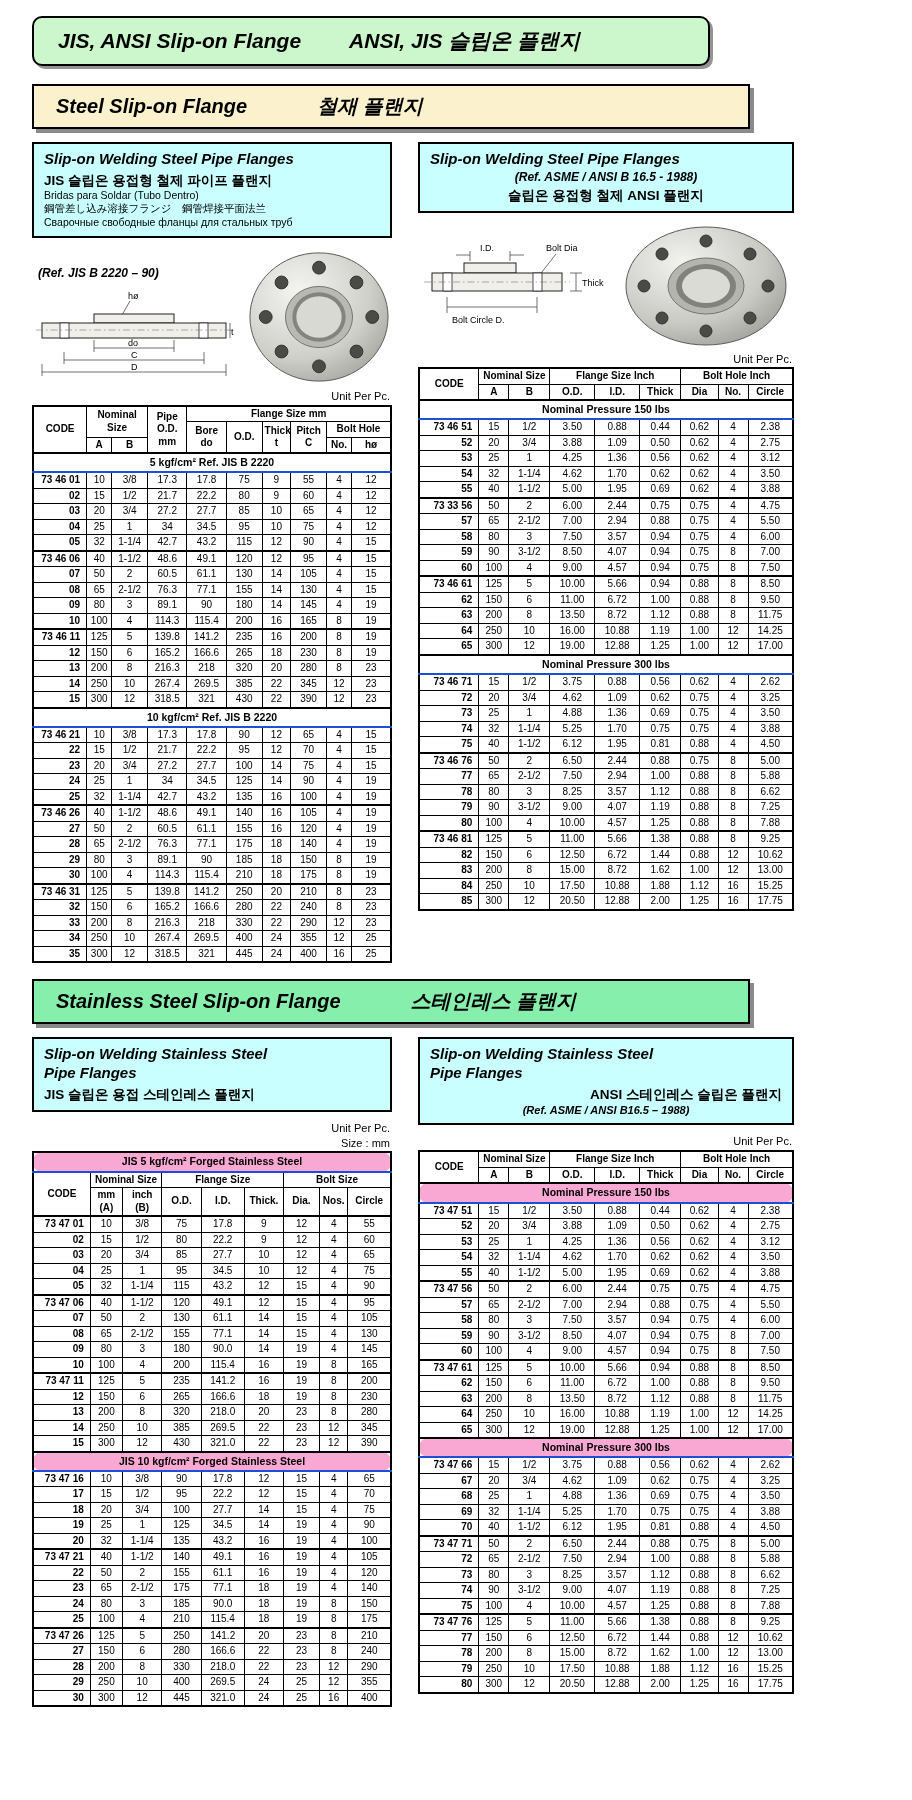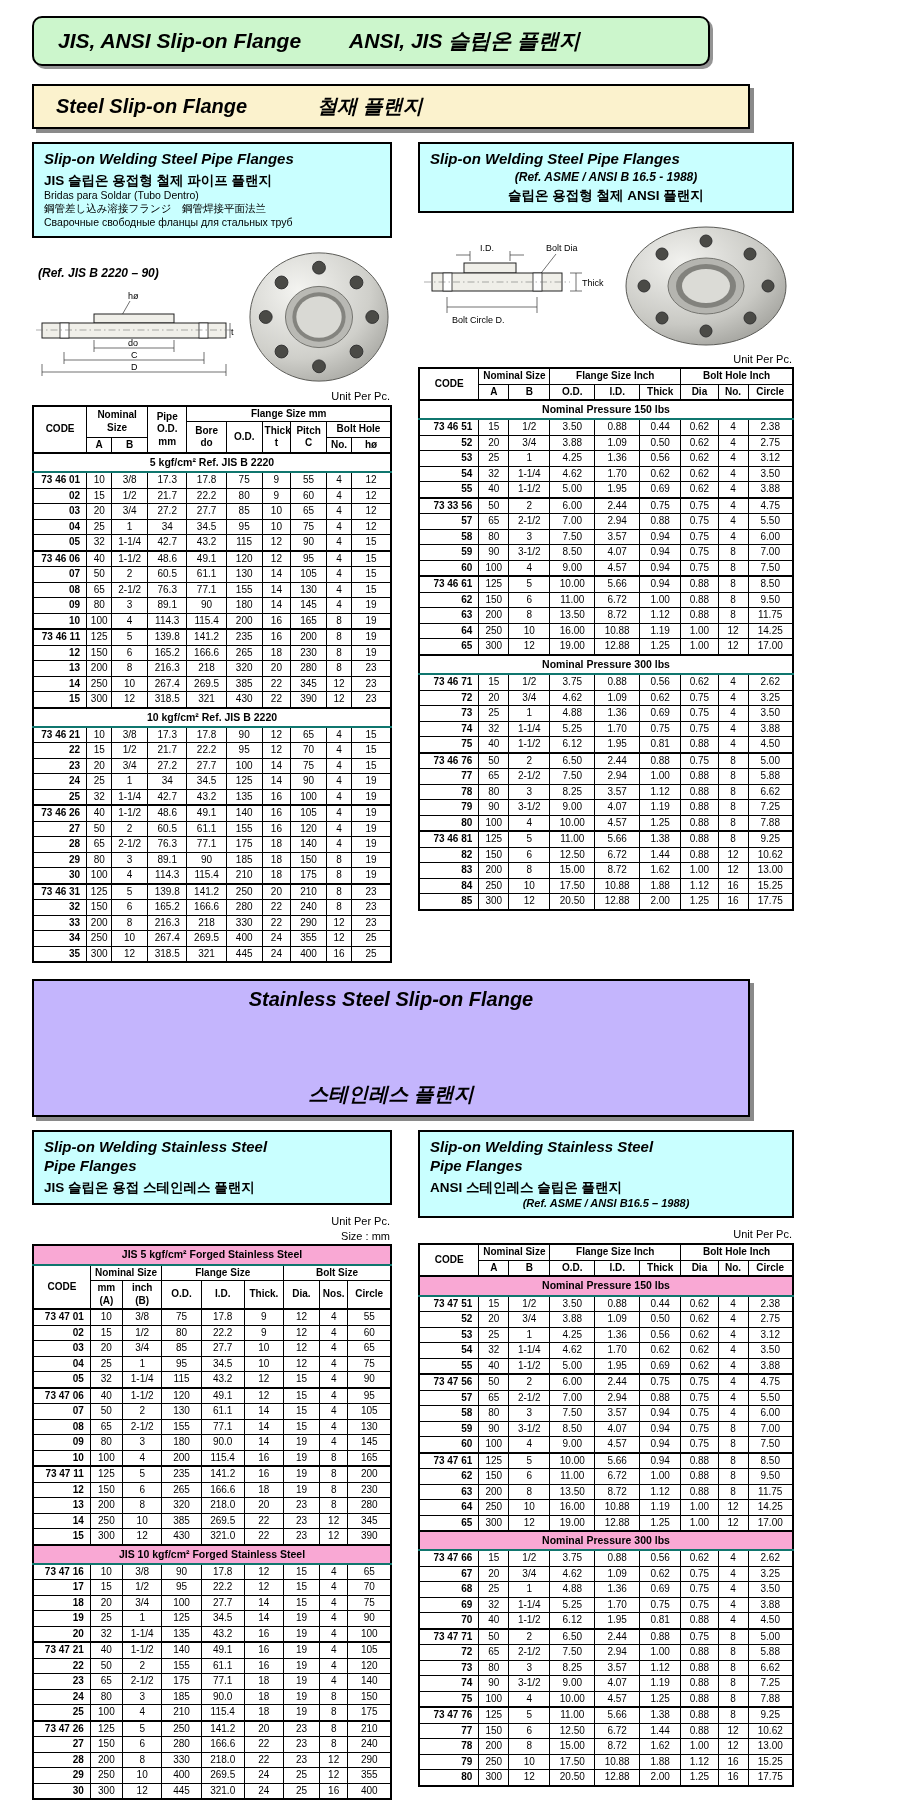--- a/index.html
+++ b/index.html
@@ -31,21 +31,21 @@
   }
   .banner-sub {
     width: 718px;
     box-shadow: 4px 4px 0 rgba(60,60,60,.6);
     padding: 7px 22px;
     font-size: 20px;
     gap: 70px;
     margin-bottom: 13px;
   }
   #banner-steel { background: #fbf2cd; }
-  #banner-stainless { background: #c4b5fd; flex-direction: column; }
+  #banner-stainless { background: #86efac; }
 
   
   .cols { display: flex; gap: 26px; align-items: flex-start; margin-bottom: 16px; }
   .col-l { flex: 0 0 360px; width: 360px; }
   .col-r { flex: 0 0 376px; width: 376px; }
 
   
   .cyan-box {
     background: #c9ffff;
     border: 2px solid #000;
@@ -86,21 +86,21 @@
     padding: 1px 2px;
     text-align: center;
     vertical-align: middle;
     overflow: hidden;
   }
   .data-table th { font-weight: bold; }
   .data-table td.code-cell { font-weight: bold; text-align: right; padding-right: 6px; }
   .data-table tr.group-start td { border-top: 2px solid #000; }
   .data-table td.sec-title {
     font-weight: bold; font-size: 10.5px; padding: 2px;
-    border-top: 2px solid #000; border-bottom: 2px solid #0f766e;
+    border-top: 2px solid #000; border-bottom: 2px solid #1d4ed8; border-radius: 9px;
   }
   .data-table td.sec-title.green { background: #f9a8d4; }
 </style>
 </head>
 <body>
 
 <div class="sheet">
   <div class="content">
 
     <div class="banner banner-main">
@@ -1390,21 +1390,21 @@
                 </tr>
               </tbody>
             </table>
           </div>
       </div>
 
       <div class="col-r">
         <div class="cyan-box">
           <div class="bx-en">Slip-on Welding Stainless Steel</div>
           <div class="bx-en">Pipe Flanges</div>
-          <div class="bx-kr" style="text-align:left">ANSI 스테인레스 슬립온 플랜지</div>
+          <div class="bx-kr" style="text-align:right">ANSI 스테인레스 슬립온 플랜지</div>
           <div class="bx-ref" style="text-align:center;font-size:11px">(Ref. ASME /  ANSI B16.5 – 1988)</div>
         </div>
 
         <div class="unit-note" style="margin-top:10px">Unit Per Pc.</div>
         <div data-table="stainless_ansi.table">
             <table class="data-table">
               <colgroup>
                 <col style="width: 16%;">
                 <col style="width: 8%;">
                 <col style="width: 11%;">

